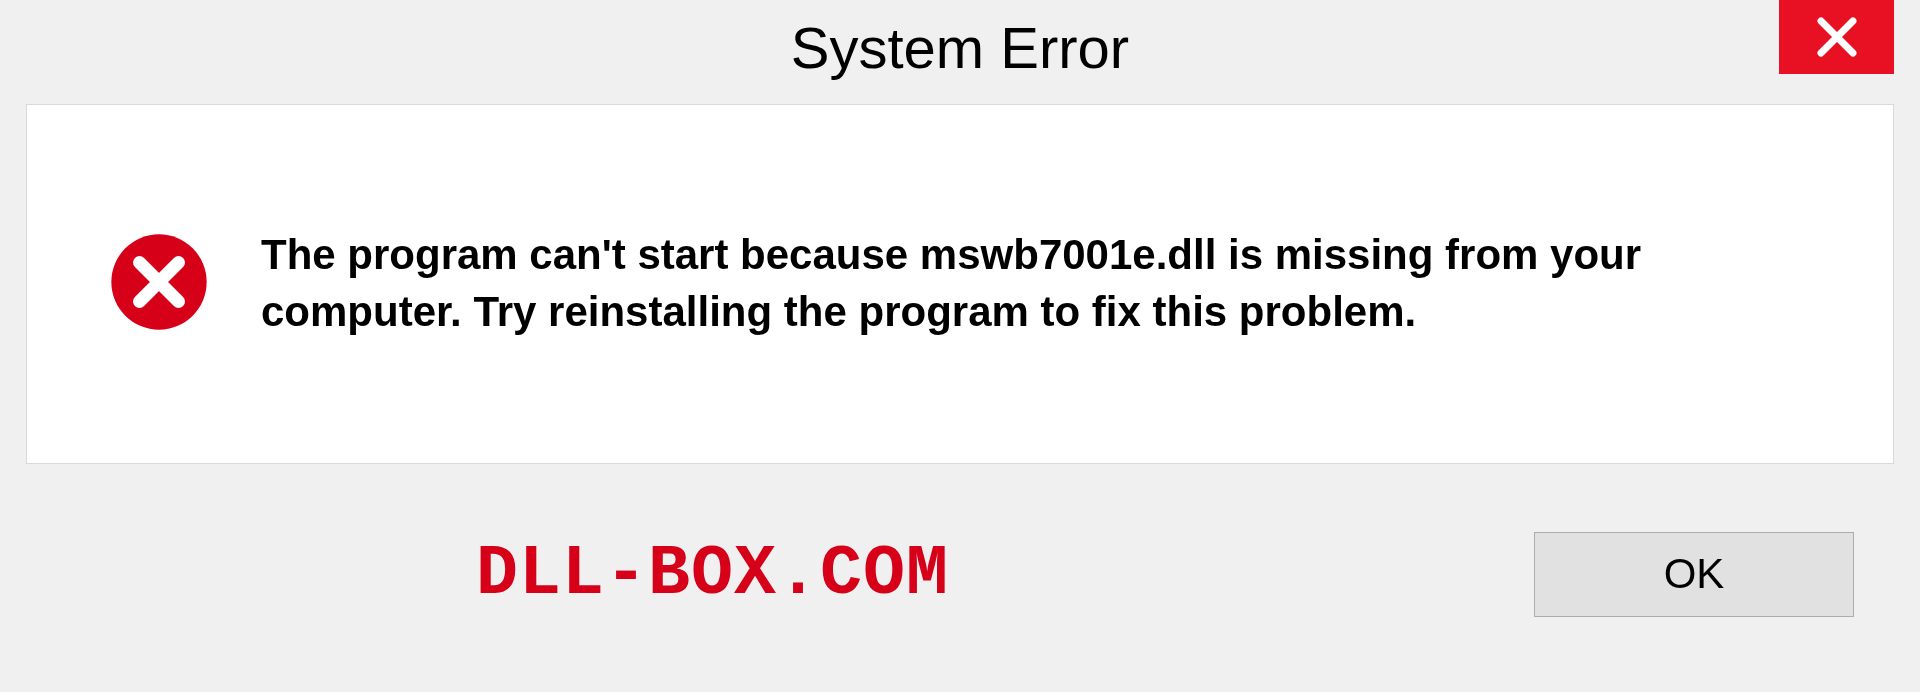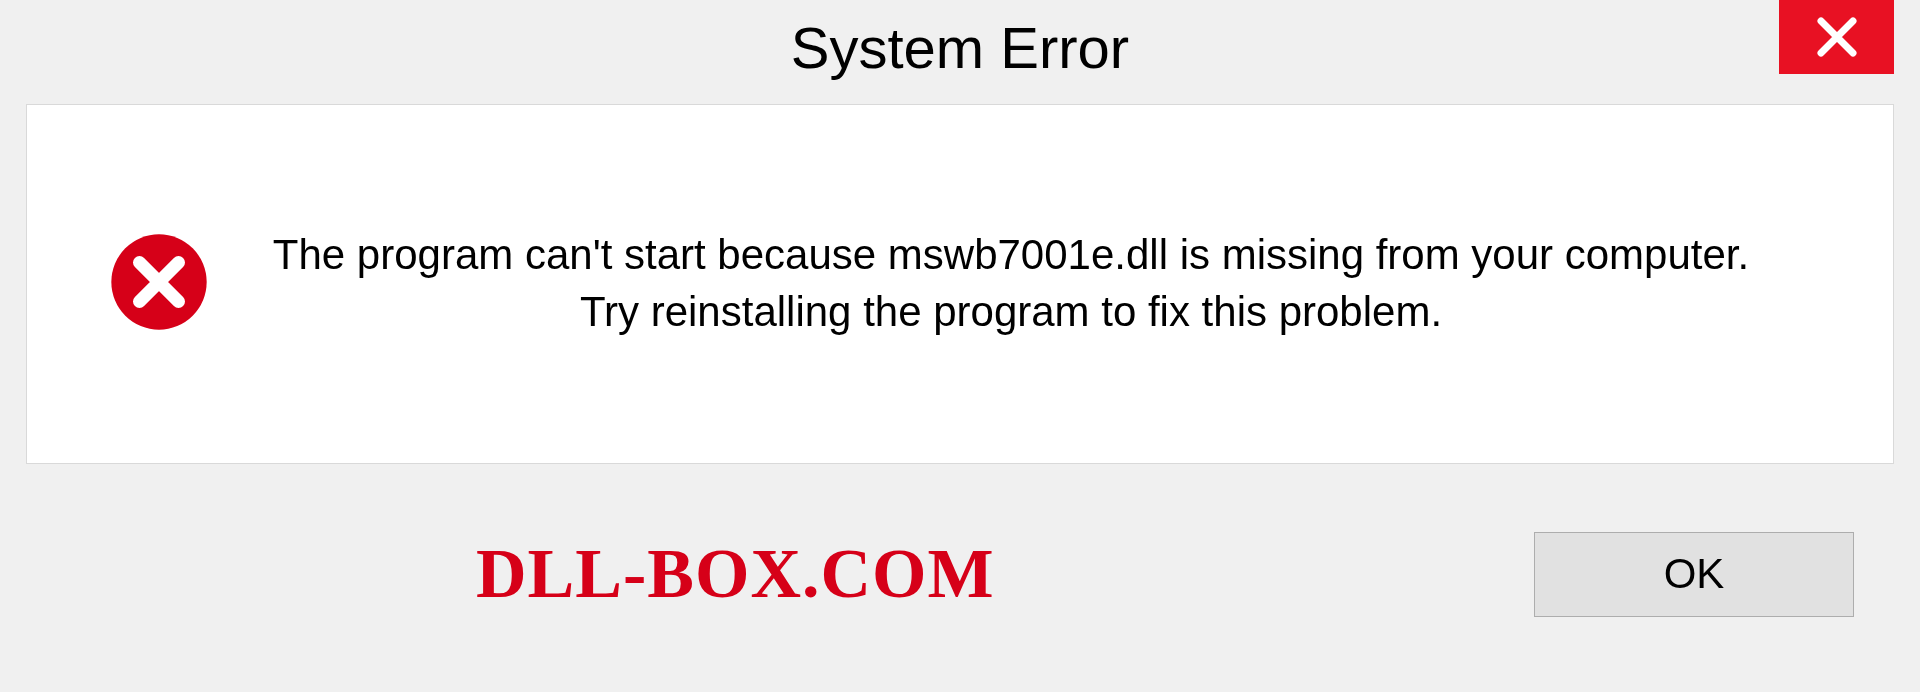--- a/index.html
+++ b/index.html
@@ -64,38 +64,37 @@
       margin-right: 50px;
     }
     .error-icon svg {
       width: 104px;
       height: 104px;
     }
     .message {
       font-size: 42px;
       line-height: 1.35;
       color: #000;
-      font-weight: 400;
+      font-weight: 700;
       max-width: 1500px;
-      text-align: center;
     }
     .footer {
       height: 220px;
       position: relative;
       display: flex;
       align-items: center;
       justify-content: space-between;
       padding: 0 40px 0 80px;
     }
     .watermark {
       font-size: 70px;
       font-weight: 800;
       color: #d60018;
       letter-spacing: 1px;
-      font-family: Liberation Serif, serif;
+      font-family: Liberation Mono, monospace;
       margin-left: 370px;
     }
     .ok-button {
       width: 320px;
       height: 85px;
       background: #e1e1e1;
       border: 1px solid #adadad;
       font-size: 42px;
       color: #000;
       font-family: Liberation Sans, sans-serif;

